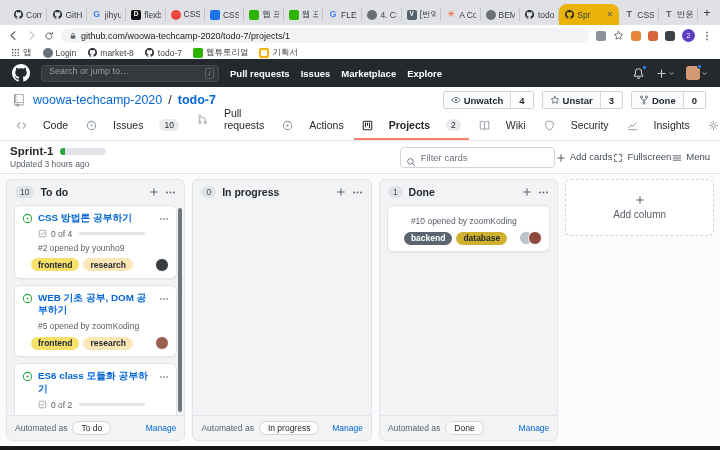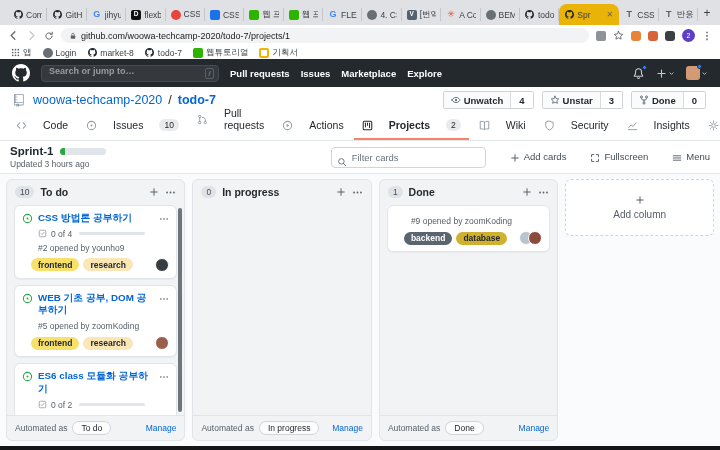--- a/index.html
+++ b/index.html
@@ -41,21 +41,21 @@
   .vdots { color:#5f6368; font-size:10px; font-weight:700; }
 
   
   .bmbar { height:13px; background:#fff; display:flex; align-items:center; gap:11px; padding:0 10px; font-size:8.5px; color:#3c4043; }
   .bmitem { display:flex; align-items:center; gap:3px; }
 
   
   .ghheader { height:28px; background:#24292e; display:flex; align-items:center; padding:0 12px; gap:11px; }
   .ghlogo { color:#fff; display:flex; }
   .ghsearchwrap { position:relative; display:flex; align-items:center; }
-  .ghsearch { width:178px; height:17px; background:rgba(255,255,255,.08); border:1px solid #444d56; border-radius:4px; font-size:9px; color:#fff; padding:0 18px 4px 7px; outline:none; font-family:"Liberation Sans",sans-serif;font-weight:bold; }
+  .ghsearch { width:178px; height:17px; background:rgba(255,255,255,.08); border:1px solid #444d56; border-radius:4px; font-size:9px; color:#fff; padding:0 18px 4px 7px; outline:none; font-family:"Liberation Sans",sans-serif; }
   .ghsearch::placeholder { color:#959da5; }
   .slashkey { position:absolute; right:5px; font-size:7.5px; color:#959da5; border:1px solid #586069; border-radius:2px; padding:0 2.5px; line-height:9px; }
   .ghnav { display:flex; gap:11px; }
   .ghnav span { color:#fff; font-size:9.5px; font-weight:700; cursor:pointer; }
   .ghspacer { flex:1; }
   .bellwrap,.pluswrap { position:relative; color:#c6cbd1; display:flex; align-items:center; gap:1px; }
   .bluedot { position:absolute; top:-2px; right:-2px; width:5px; height:5px; background:#2f81f7; border-radius:50%; border:1px solid #24292e; }
   .ghav { width:14px; height:14px; border-radius:3px; background:#d29b73; position:relative; }
 
   
@@ -78,21 +78,21 @@
   .rtab.active .ic { color:#24292e; }
   .cnt { background:rgba(209,213,218,.5); border-radius:10px; font-size:8.5px; padding:0 5px; line-height:12px; color:#24292e; font-weight:400; }
 
   
   .projectbar { height:33px; display:flex; align-items:center; padding:0 10px; border-bottom:1px solid #e1e4e8; background:#fff; }
   .prow { display:flex; align-items:center; }
   .pname { font-size:11.5px; font-weight:700; color:#24292e; }
   .pbar { width:46px; height:7px; background:#e1e4e8; border-radius:4px; overflow:hidden; margin-left:7px; }
   .pbar i { display:block; height:100%; background:#28a745; }
   .pupdated { font-size:8.5px; color:#586069; margin-top:2px; }
-  .pright { margin-left:auto; display:flex; align-items:center; gap:24px; }
+  .pright { margin-left:auto; display:flex; align-items:center; gap:1px; }
   .filterwrap { position:relative; display:flex; align-items:center; }
   .filterwrap .ic { position:absolute; left:6px; color:#6a737d; }
   .filter { width:155px; height:21px; border:1px solid #d1d5da; border-radius:4px; font-size:9.5px; padding:0 6px 0 20px; color:#24292e; outline:none; font-family:"Liberation Sans",sans-serif; }
   .filter::placeholder { color:#6a737d; }
   .pb-act { display:flex; align-items:center; gap:4px; font-size:9.5px; color:#444d56; cursor:pointer; }
   .pb-act .ic { color:#586069; }
 
   
   .board { height:272px; background:#fafbfc; padding:5px 6px; display:flex; gap:7px; align-items:flex-start; }
   .col { width:181px; height:262px; background:#f2f3f5; border:1px solid #e1e4e8; border-radius:6px; display:flex; flex-direction:column; position:relative; }
@@ -655,21 +655,21 @@
         <span class="hic">
           <svg class="ic" width="11" height="11" viewBox="0 0 16 16" fill="none" xmlns="http://www.w3.org/2000/svg">
             <circle cx="3" cy="8" r="1.3" fill="currentColor"></circle>
             <circle cx="8" cy="8" r="1.3" fill="currentColor"></circle>
             <circle cx="13" cy="8" r="1.3" fill="currentColor"></circle>
           </svg>
         </span>
       </div>
       <div class="cards">
         <div class="card">
-          <div class="meta">#9 opened by zoomKoding</div>
+          <div class="meta">#10 opened by zoomKoding</div>
           <div class="lblrow">
             <span class="lbl" style="background: rgb(90, 101, 112); color: rgb(255, 255, 255);">backend</span>
             <span class="lbl" style="background: rgb(208, 177, 47); color: rgb(36, 41, 46);">database</span>
             <span class="avwrap">
               <span class="av" style="background: rgb(185, 196, 204);"></span>
               <span class="av" style="background: rgb(140, 74, 60);"></span>
             </span>
           </div>
         </div>
       </div>

